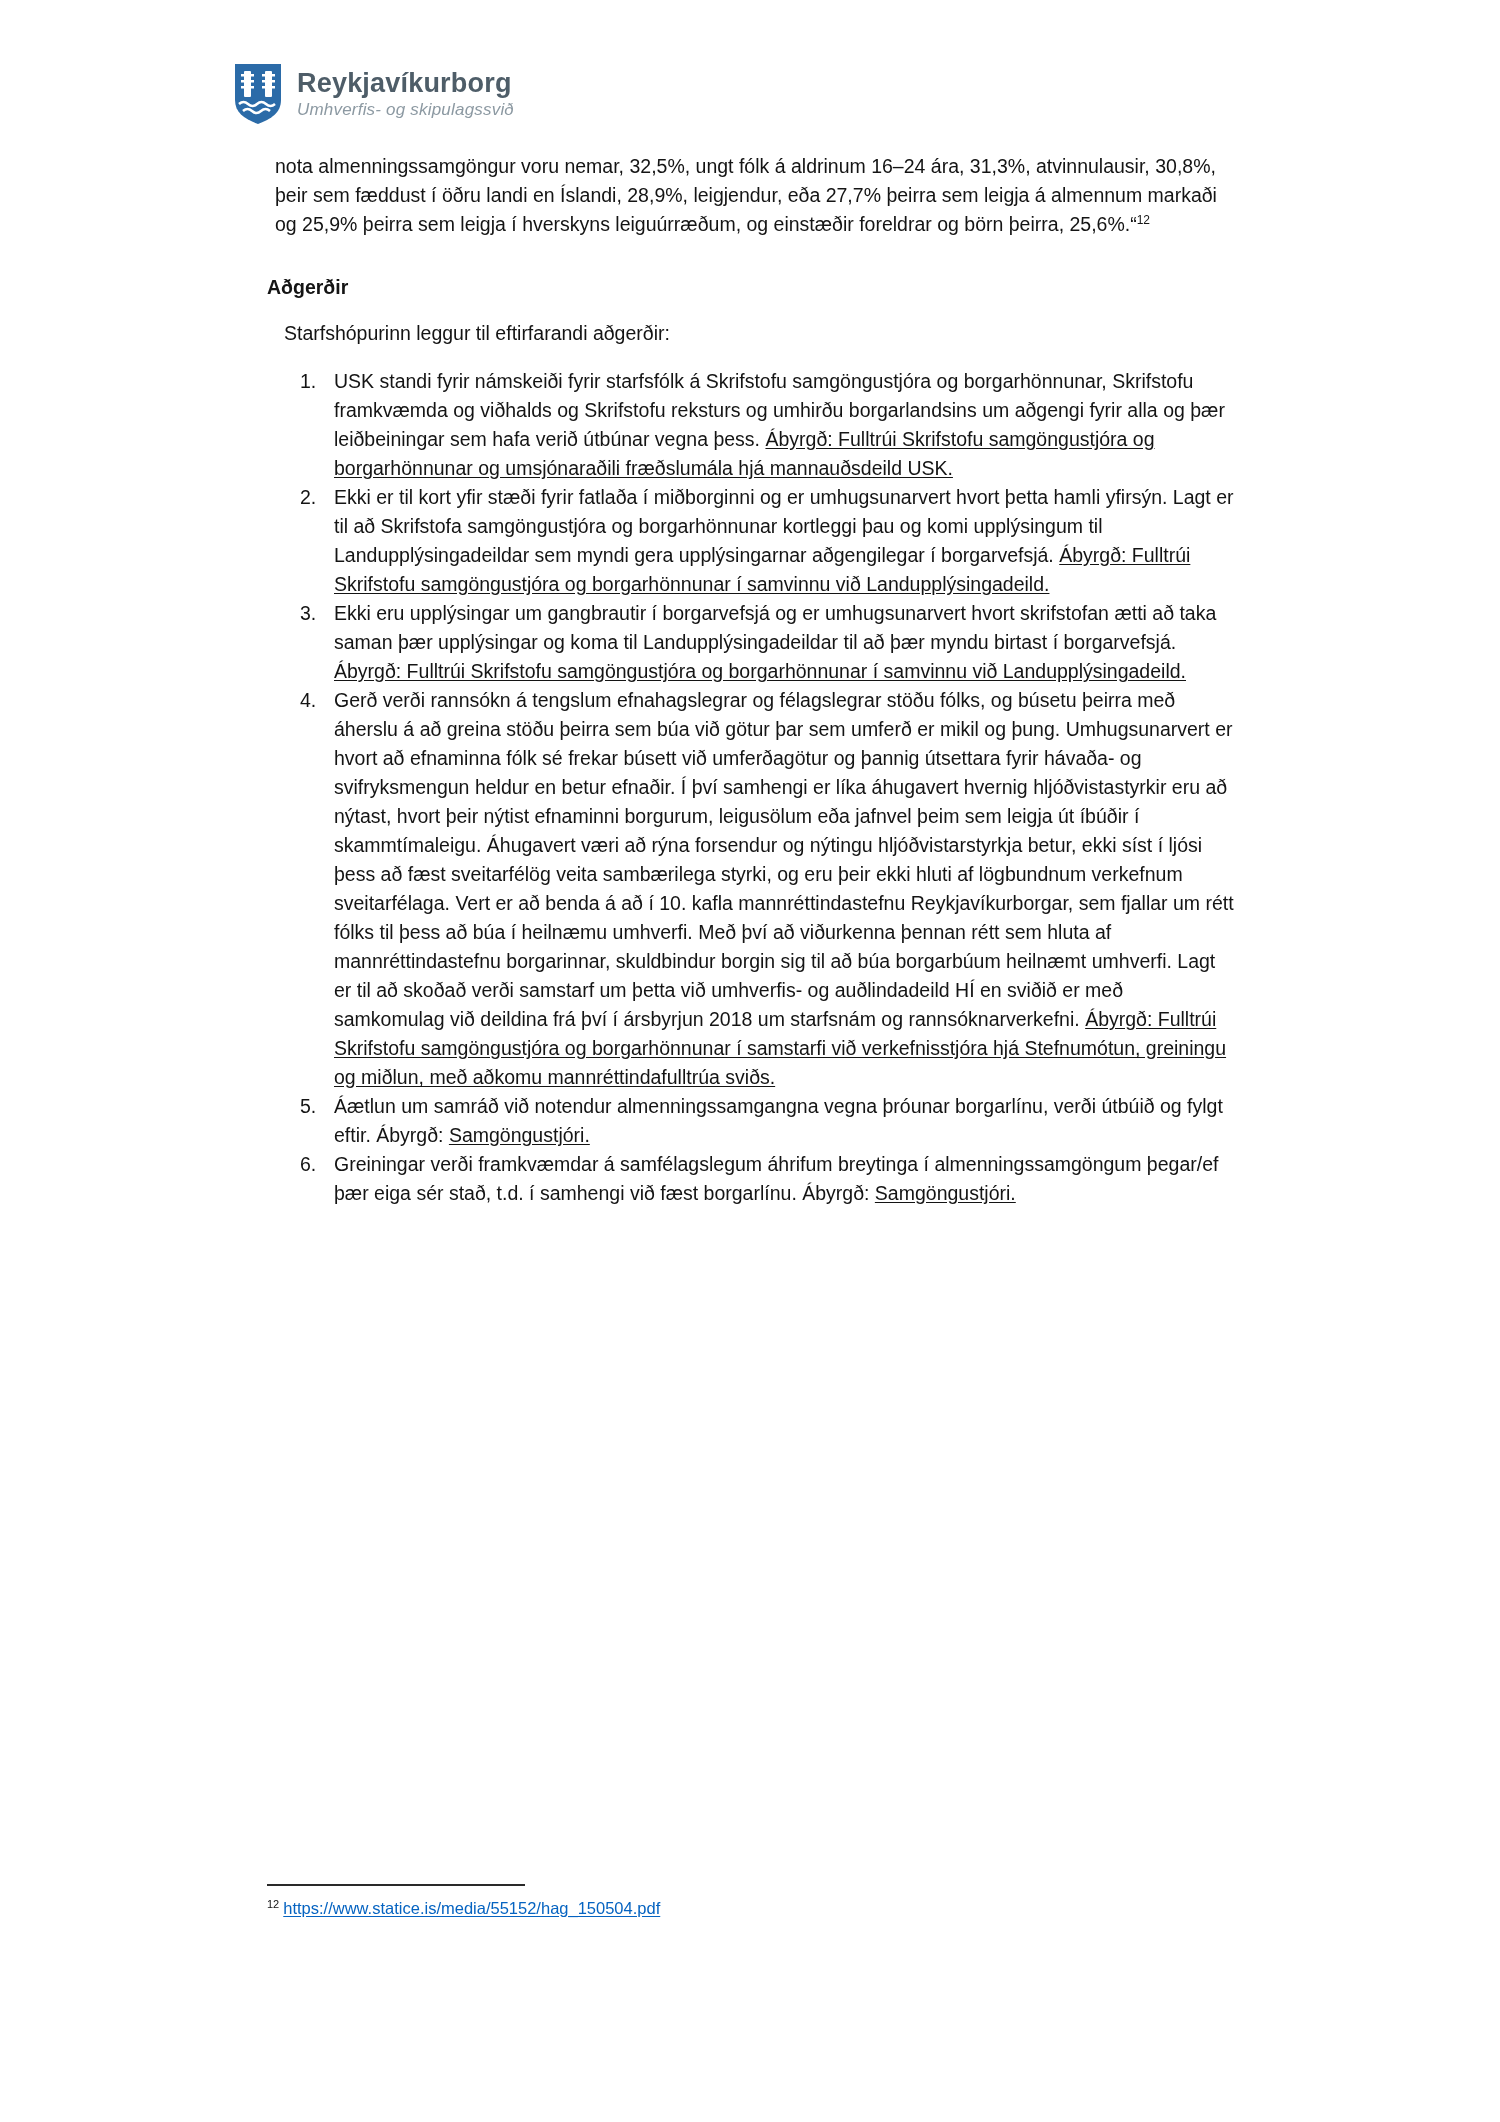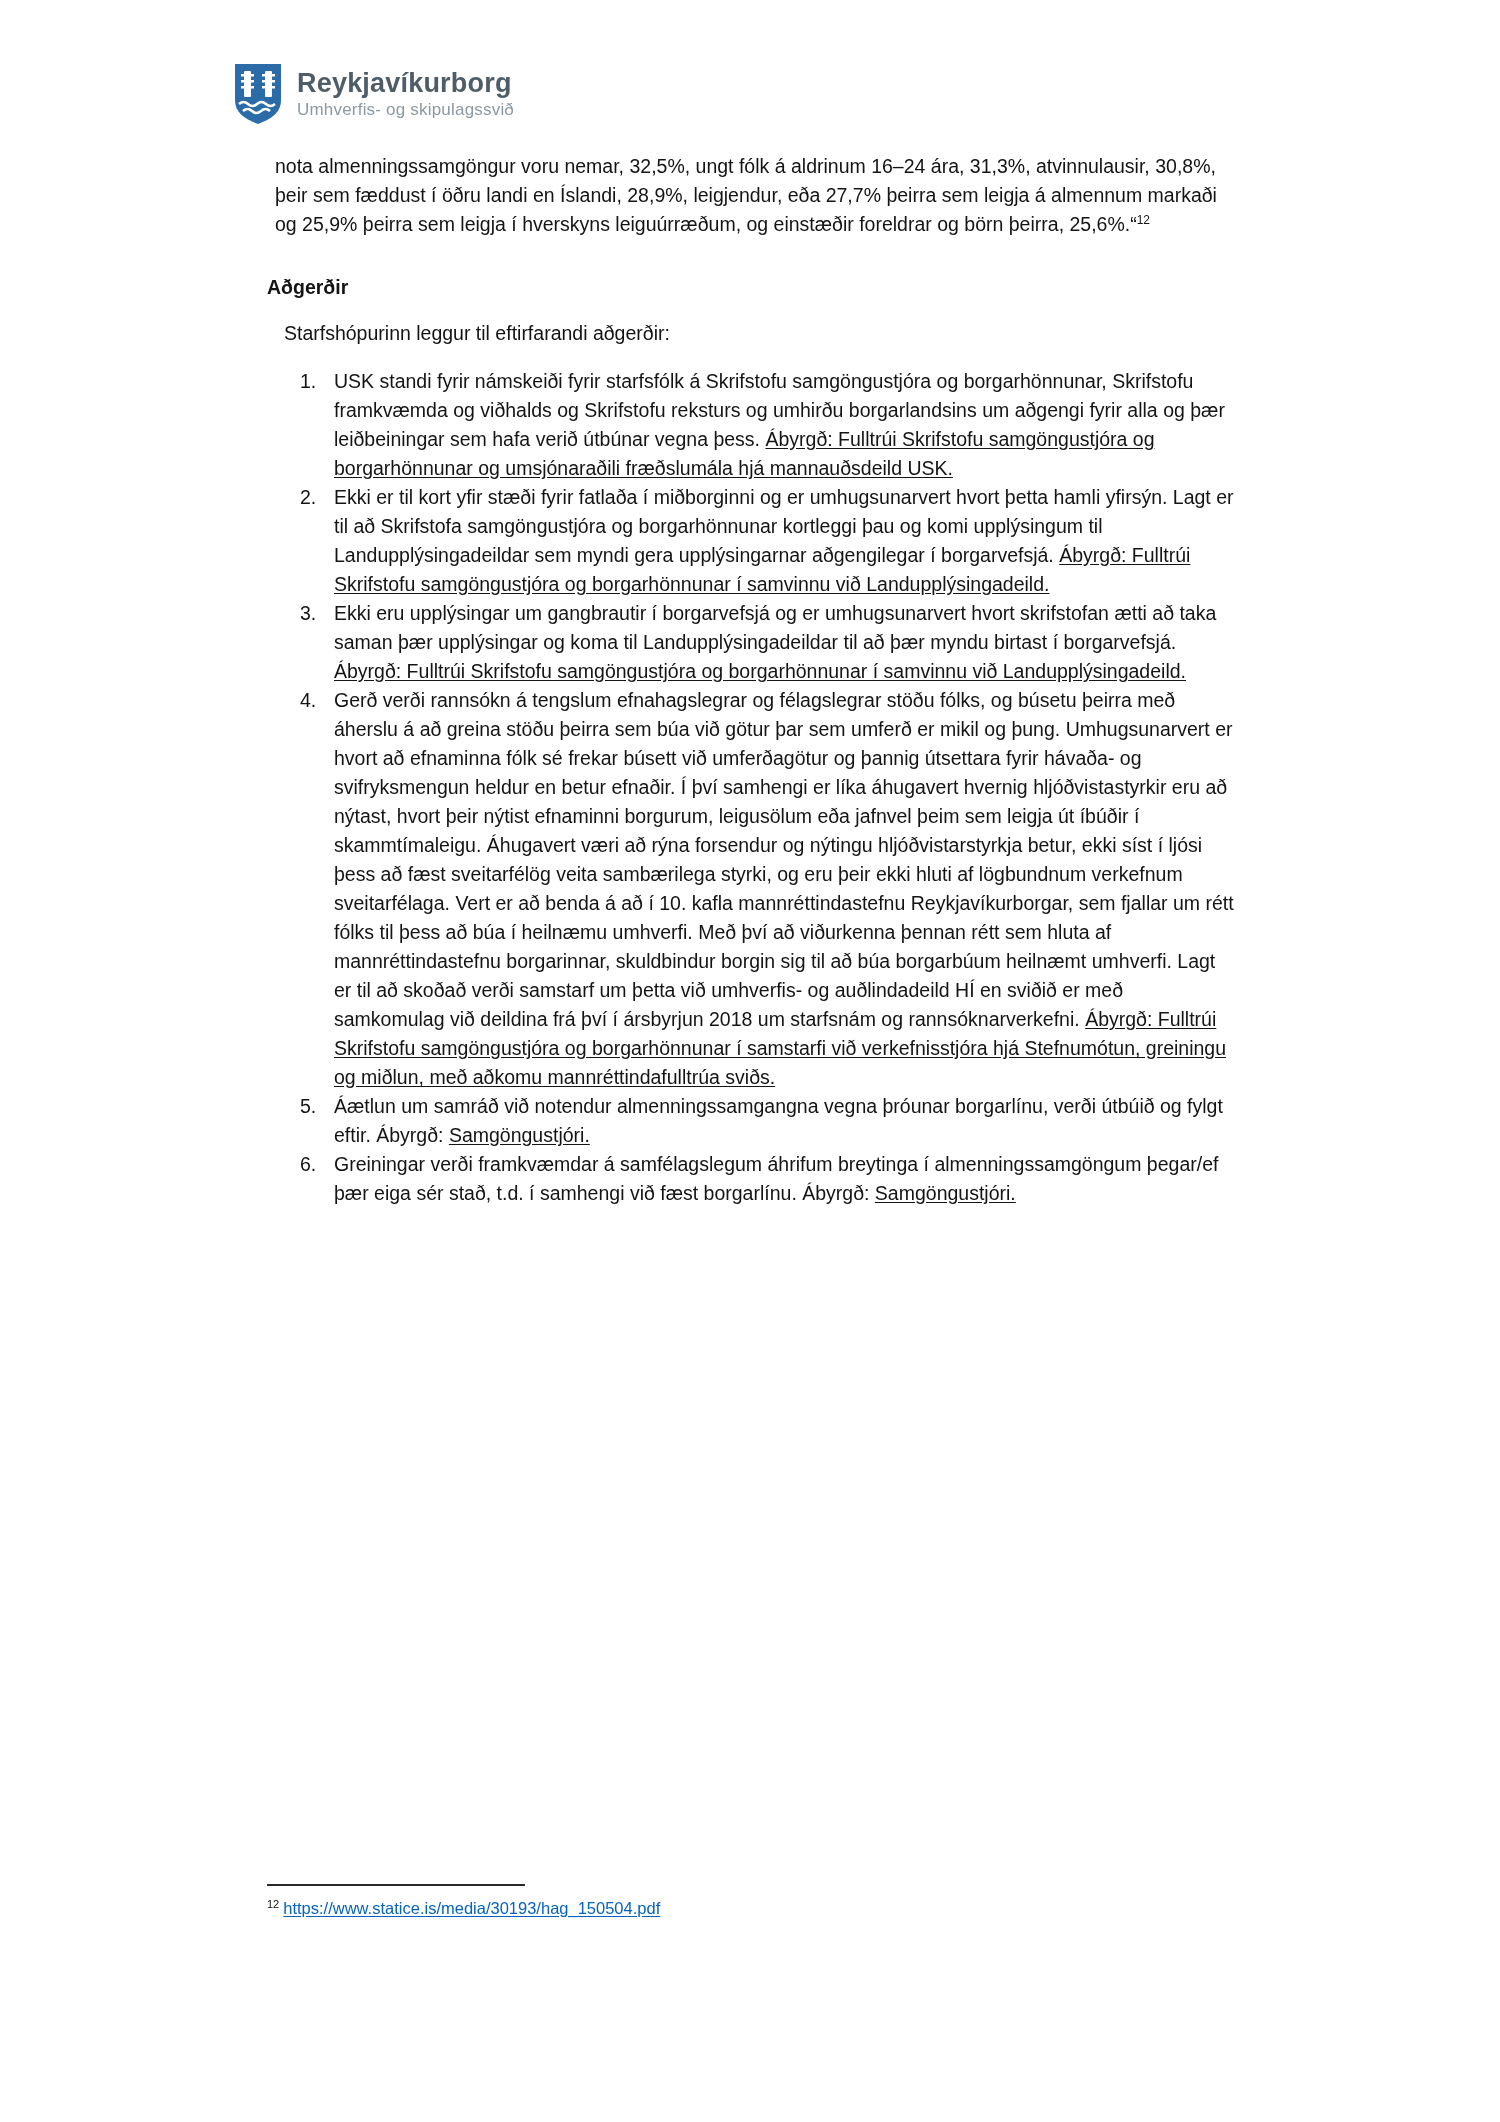--- a/index.html
+++ b/index.html
@@ -34,20 +34,21 @@
     font-weight: 600;
     color: #4e5d68;
     letter-spacing: 0.2px;
   }
   .org-dept {
     font-size: 17px;
     line-height: 20px;
     color: #8c99a2;
     margin-top: 2px;
     letter-spacing: 0.2px;
+    font-style: italic;
   }
 
   
   .body-text { margin: 8px; }
   sup.fn-ref {
     font-size: 12px;
     line-height: 0;
     vertical-align: super;
   }
   .section-heading {
@@ -148,17 +149,17 @@
         <li><span class="num">2.</span><span>Ekki er til kort yfir stæði fyrir fatlaða í miðborginni og er umhugsunarvert hvort þetta hamli yfirsýn. Lagt er til að Skrifstofa samgöngustjóra og borgarhönnunar kortleggi þau og komi upplýsingum til Landupplýsingadeildar sem myndi gera upplýsingarnar aðgengilegar í borgarvefsjá. </span><span class="u">Ábyrgð: Fulltrúi Skrifstofu samgöngustjóra og borgarhönnunar í samvinnu við Landupplýsingadeild.</span></li>
         <li><span class="num">3.</span><span>Ekki eru upplýsingar um gangbrautir í borgarvefsjá og er umhugsunarvert hvort skrifstofan ætti að taka saman þær upplýsingar og koma til Landupplýsingadeildar til að þær myndu birtast í borgarvefsjá. </span><span class="u">Ábyrgð: Fulltrúi Skrifstofu samgöngustjóra og borgarhönnunar í samvinnu við Landupplýsingadeild.</span></li>
         <li><span class="num">4.</span><span>Gerð verði rannsókn á tengslum efnahagslegrar og félagslegrar stöðu fólks, og búsetu þeirra með áherslu á að greina stöðu þeirra sem búa við götur þar sem umferð er mikil og þung. Umhugsunarvert er hvort að efnaminna fólk sé frekar búsett við umferðagötur og þannig útsettara fyrir hávaða- og svifryksmengun heldur en betur efnaðir. Í því samhengi er líka áhugavert hvernig hljóðvistastyrkir eru að nýtast, hvort þeir nýtist efnaminni borgurum, leigusölum eða jafnvel þeim sem leigja út íbúðir í skammtímaleigu. Áhugavert væri að rýna forsendur og nýtingu hljóðvistarstyrkja betur, ekki síst í ljósi þess að fæst sveitarfélög veita sambærilega styrki, og eru þeir ekki hluti af lögbundnum verkefnum sveitarfélaga. Vert er að benda á að í 10. kafla mannréttindastefnu Reykjavíkurborgar, sem fjallar um rétt fólks til þess að búa í heilnæmu umhverfi. Með því að viðurkenna þennan rétt sem hluta af mannréttindastefnu borgarinnar, skuldbindur borgin sig til að búa borgarbúum heilnæmt umhverfi. Lagt er til að skoðað verði samstarf um þetta við umhverfis- og auðlindadeild HÍ en sviðið er með samkomulag við deildina frá því í ársbyrjun 2018 um starfsnám og rannsóknarverkefni. </span><span class="u">Ábyrgð: Fulltrúi Skrifstofu samgöngustjóra og borgarhönnunar í samstarfi við verkefnisstjóra hjá Stefnumótun, greiningu og miðlun, með aðkomu mannréttindafulltrúa sviðs.</span></li>
         <li><span class="num">5.</span><span>Áætlun um samráð við notendur almenningssamgangna vegna þróunar borgarlínu, verði útbúið og fylgt eftir. Ábyrgð: </span><span class="u">Samgöngustjóri.</span></li>
         <li><span class="num">6.</span><span>Greiningar verði framkvæmdar á samfélagslegum áhrifum breytinga í almenningssamgöngum þegar/ef þær eiga sér stað, t.d. í samhengi við fæst borgarlínu. Ábyrgð: </span><span class="u">Samgöngustjóri.</span></li>
       </ol>
   </main>
 
   <footer class="footer-area">
     <div class="footnote-rule"></div>
-    <p class="footnote"><sup>12</sup><a href="#">https://www.statice.is/media/30193/hag_150504.pdf</a></p>
+    <p class="footnote"><sup>12</sup><a href="#">https://www.statice.is/media/55152/hag_150504.pdf</a></p>
     <div class="page-number">10</div>
   </footer>
 
 </div>
 
 </body></html>

